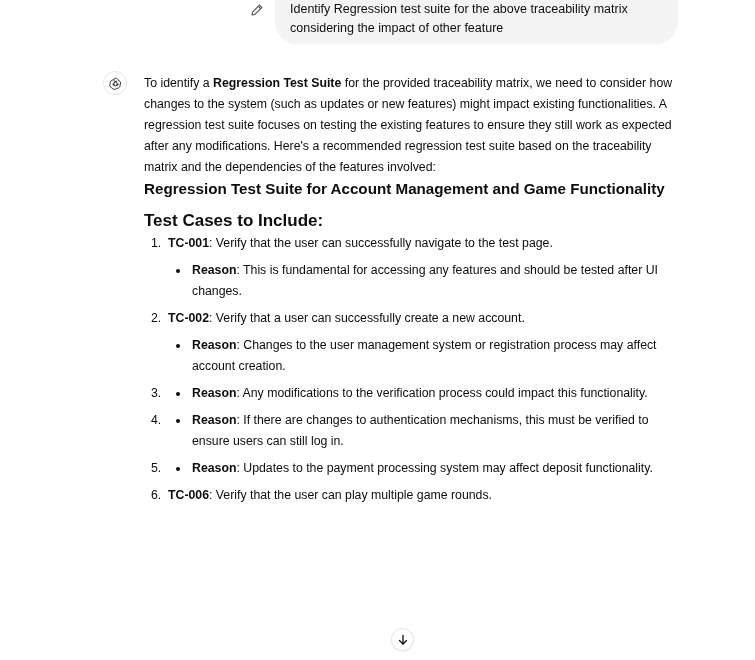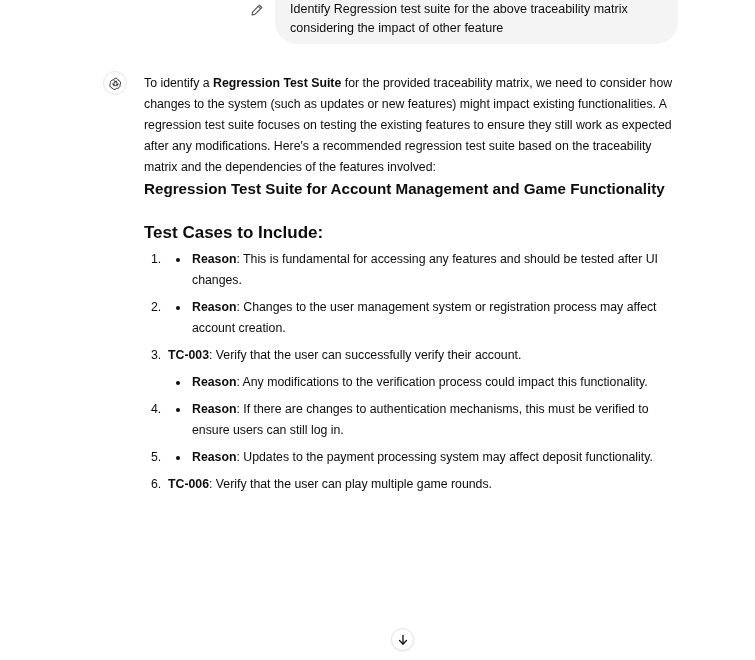--- a/index.html
+++ b/index.html
@@ -32,21 +32,21 @@
       color: #2b2b2b;
     }
     .assistant {
       position: absolute; left: 144px; top: 73px; width: 535px;
       font-size: 12.3px; line-height: 21px; color: #0d0d0d;
     }
     .intro { margin-bottom: 0; }
     .intro b { font-weight: 700; }
     h3.suite-title {
       font-size: 15.2px; font-weight: 700; line-height: 22px;
-      margin-bottom: 22px; color: #0d0d0d;
+      margin-bottom: 10px; color: #0d0d0d;
     }
     .tc-heading { font-weight: 700; font-size: 17px; line-height: 21px; margin-bottom: 2px; }
 
     ol.tc-list { list-style: none; }
     ol.tc-list > li { position: relative; padding-left: 24px; margin-bottom: 6px; }
     .num { position: absolute; left: 7px; top: 0; }
     .tc-line { line-height: 21px; }
     .tc-line b { font-weight: 700; }
     ul.reasons { list-style: none; margin-top: 6px; }
     ul.reasons li { position: relative; padding-left: 24px; line-height: 21px; }
@@ -92,33 +92,34 @@
   <div class="assistant">
     <p class="intro"><span>To identify a </span><b>Regression Test Suite</b><span> for the provided traceability matrix, we need to consider how changes to the system (such as updates or new features) might impact existing functionalities. A regression test suite focuses on testing the existing features to ensure they still work as expected after any modifications. Here's a recommended regression test suite based on the traceability matrix and the dependencies of the features involved:</span></p>
 
     <h3 class="suite-title">Regression Test Suite for Account Management and Game Functionality</h3>
 
     <p class="tc-heading">Test Cases to Include:</p>
 
     <ol class="tc-list">
       <li>
         <span class="num">1.</span>
+        <div class="tc-line"><b>TC-001</b><span>: Verify that the user can successfully navigate to the test page.</span></div>
         <ul class="reasons">
             <li><b>Reason</b><span>: This is fundamental for accessing any features and should be tested after UI changes.</span></li>
           </ul>
       </li>
       <li>
         <span class="num">2.</span>
+        <div class="tc-line"><b>TC-002</b><span>: Verify that a user can successfully create a new account.</span></div>
         <ul class="reasons">
             <li><b>Reason</b><span>: Changes to the user management system or registration process may affect account creation.</span></li>
           </ul>
       </li>
       <li>
         <span class="num">3.</span>
-        <div class="tc-line"><b>TC-003</b><span>: Verify that the user can successfully verify their account.</span></div>
         <ul class="reasons">
             <li><b>Reason</b><span>: Any modifications to the verification process could impact this functionality.</span></li>
           </ul>
       </li>
       <li>
         <span class="num">4.</span>
         <ul class="reasons">
             <li><b>Reason</b><span>: If there are changes to authentication mechanisms, this must be verified to ensure users can still log in.</span></li>
           </ul>
       </li>

